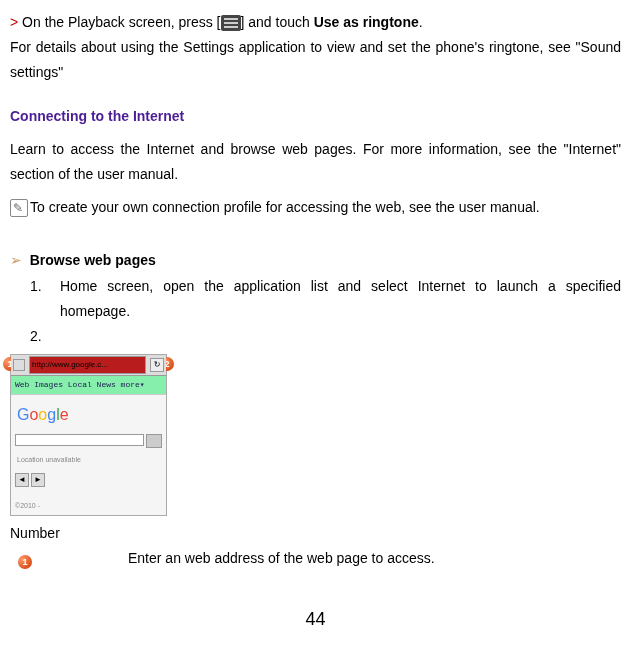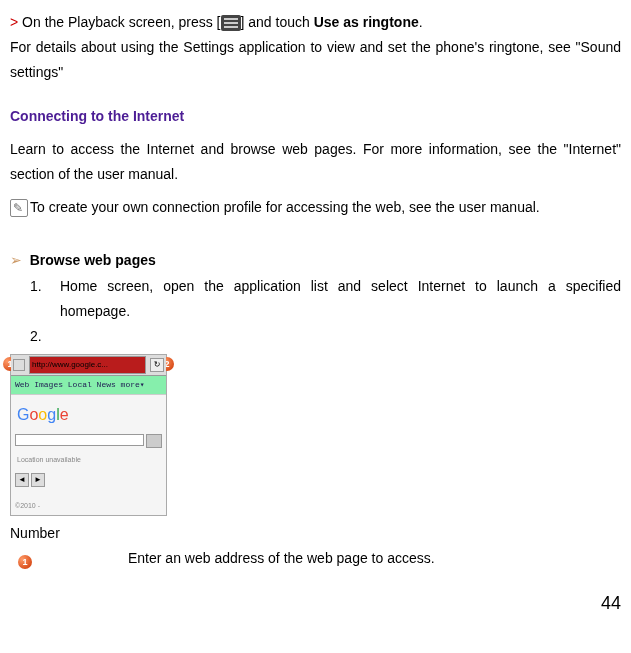--- a/index.html
+++ b/index.html
@@ -178,23 +178,23 @@
       width: 110px;
     }
     .col-function {
       flex: 1;
     }
     .badge-cell {
       padding-left: 8px;
       padding-top: 2px;
     }
     .page-number {
-      text-align: right;
+      text-align: center;
       font-size: 18px;
-      margin-top: 14px;
+      margin-top: 30px;
     }
     .indent-heading {
       margin-left: 30px;
       font-weight: bold;
     }
     .section-spacing {
       margin-top: 18px;
     }
     .refresh-icon {
       display:inline-block;

